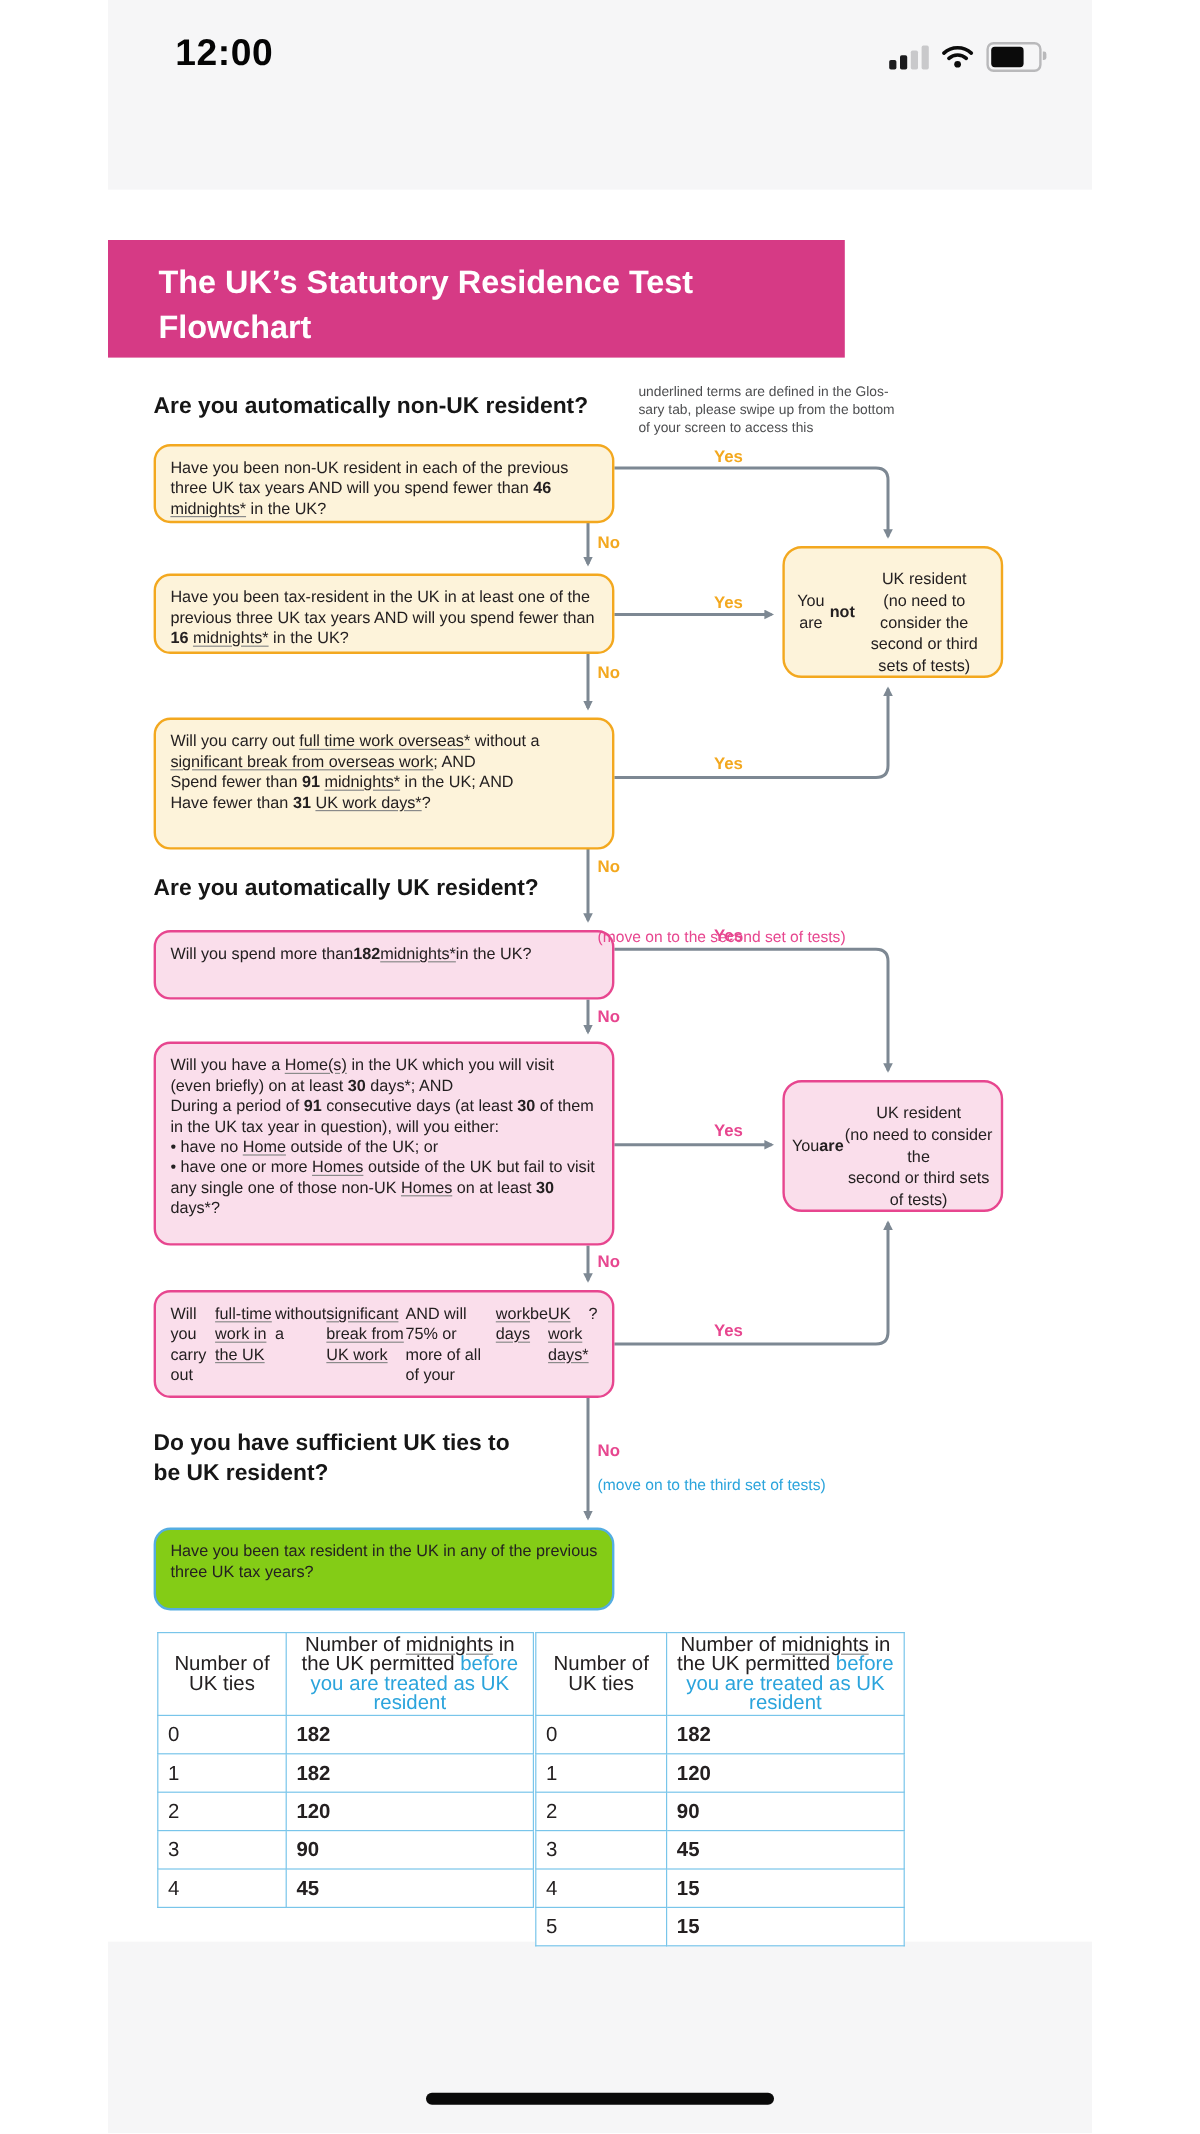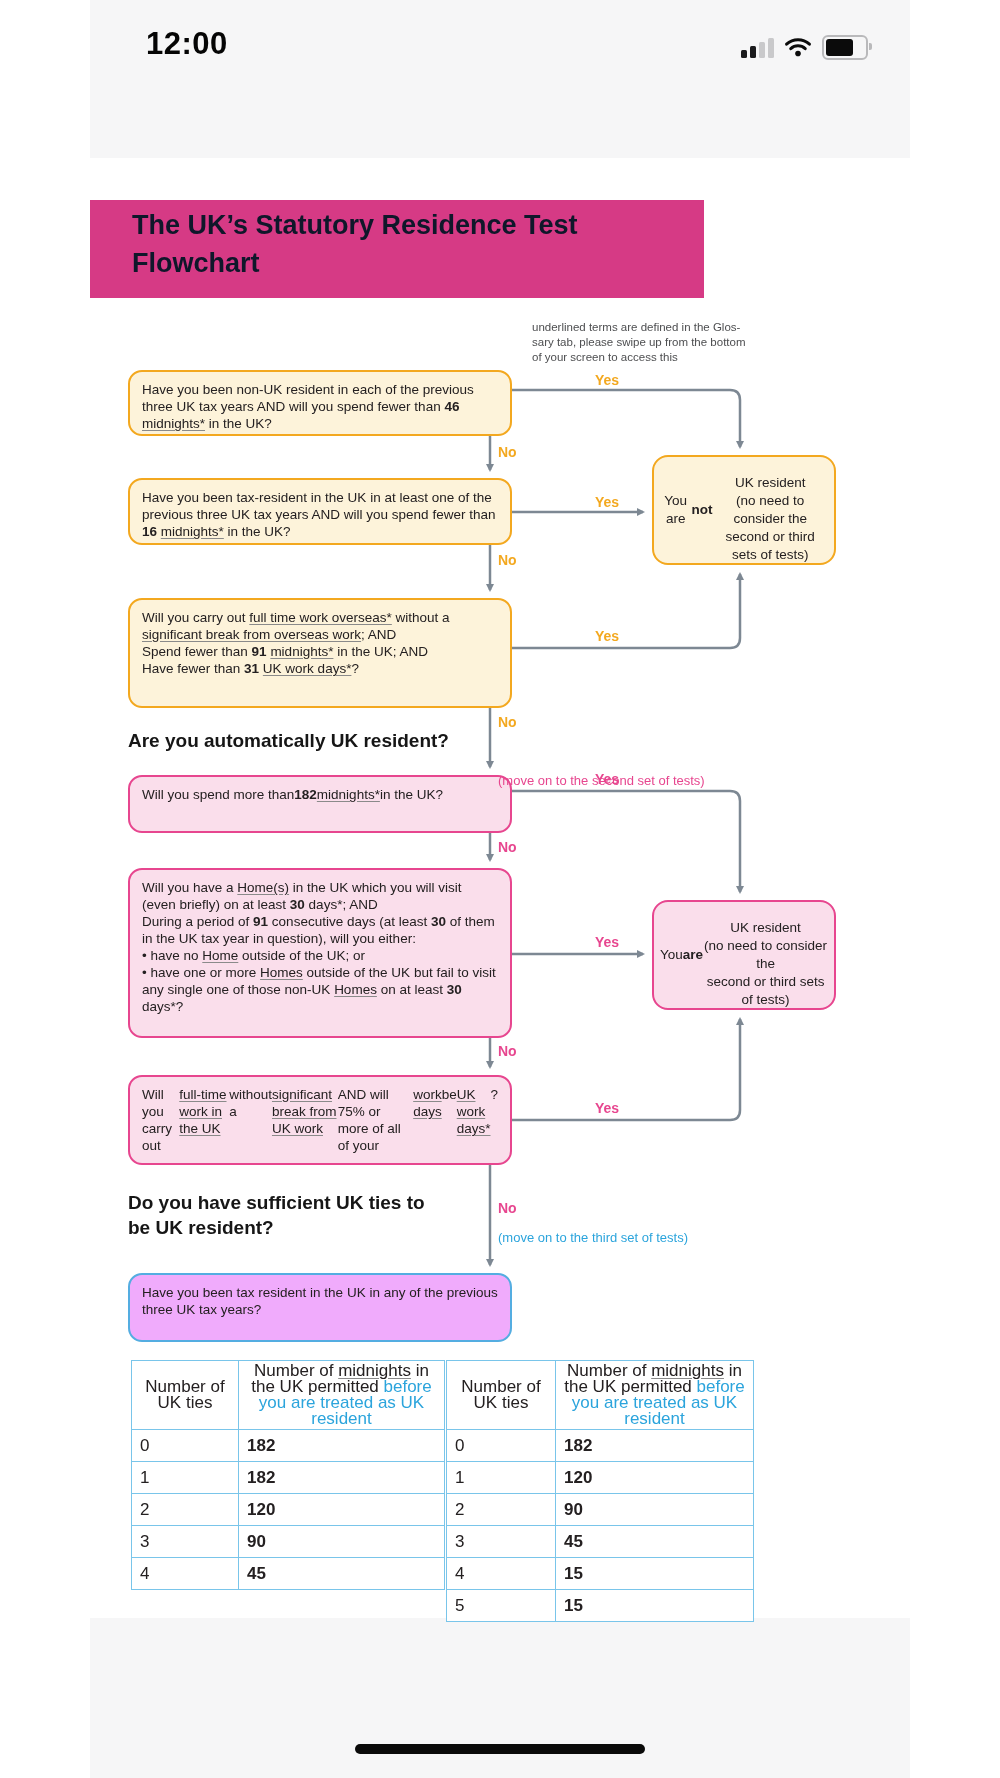--- a/index.html
+++ b/index.html
@@ -17,34 +17,34 @@
   .sig i:nth-child(3){height:16px;background:#c9c9cb}.sig i:nth-child(4){height:20px;background:#c9c9cb}
   .batt{position:relative;width:42px;height:21px;border:2px solid #b9b9bb;border-radius:6px;}
   .batt .lvl{position:absolute;left:2px;top:2px;bottom:2px;width:27px;background:#0b0b0b;border-radius:3px;}
   .batt .nub{position:absolute;right:-6px;top:6px;width:3px;height:7px;background:#b9b9bb;border-radius:0 2px 2px 0;}
 
   
   .doc-page{position:absolute;left:0;top:158px;width:820px;height:1460px;background:#ffffff;}
   .ws{white-space:pre-line;}
 
   .banner{position:absolute;left:0;top:42px;width:614px;height:98px;background:#d63a85;}
-  .banner span{position:absolute;left:42px;top:6px;font-size:27px;line-height:38px;font-weight:700;color:#0f172a;}
+  .banner span{position:absolute;left:42px;top:16px;font-size:27px;line-height:38px;font-weight:700;color:#ffffff;}
 
   .note{position:absolute;right:48px;top:162px;width:330px;font-size:11.5px;line-height:15px;color:#4d4e50;}
 
   .heading{position:absolute;left:38px;font-size:19px;font-weight:700;color:#161616;line-height:25px;}
 
   .qbox{position:absolute;left:38px;width:384px;box-sizing:border-box;border-radius:14px;
         padding:9px 12px;font-size:13.5px;line-height:17px;color:#242021;}
   .rbox{position:absolute;left:562px;width:184px;box-sizing:border-box;border-radius:16px;
         display:flex;align-items:center;justify-content:center;text-align:center;
         font-size:13.5px;line-height:18px;color:#242021;padding:6px;}
   .orange{border:2.5px solid #f3a81f;background:#fdf3da;}
   .pinkb{border:2.5px solid #e7468f;background:#fadeeb;}
-  .blueb{border:2.5px solid #54ade1;background:#f0abfc;}
+  .blueb{border:2.5px solid #54ade1;background:#84cc16;}
   .vcenter{display:flex;}
 
   .flabel{position:absolute;font-size:14px;font-weight:700;white-space:nowrap;}
   .moveon{position:absolute;font-size:13px;font-weight:400;white-space:nowrap;}
   .c-orange{color:#f3a81f}.c-pink{color:#e7468f}.c-blue{color:#2ba4dc}
 
   .connectors{position:absolute;left:0;top:0;width:820px;height:1460px;pointer-events:none;}
 
   b{font-weight:700;}
   u{text-decoration-color:#8a8a8a;text-underline-offset:2px;}
@@ -93,20 +93,21 @@
 
       <div class="banner">
         <span class="ws">The UK’s Statutory Residence Test
 Flowchart</span>
       </div>
 
       <div class="note ws">underlined terms are defined in the Glos-
 sary tab, please swipe up from the bottom
 of your screen to access this</div>
 
+      <div class="heading" style="top:168px;">Are you automatically non-UK resident?</div>
       <div class="heading" style="top:570px;">Are you automatically UK resident?</div>
       <div class="heading ws" style="top:1032px;">Do you have sufficient UK ties to
 be UK resident?</div>
 
       <svg class="connectors" viewBox="0 0 820 1460">
         <defs>
           <marker id="arw" markerWidth="10" markerHeight="10" refX="6" refY="4" orient="auto" markerUnits="userSpaceOnUse">
             <path d="M0,0 L8,4 L0,8 Z" fill="#7d8893"></path>
           </marker>
         </defs>

